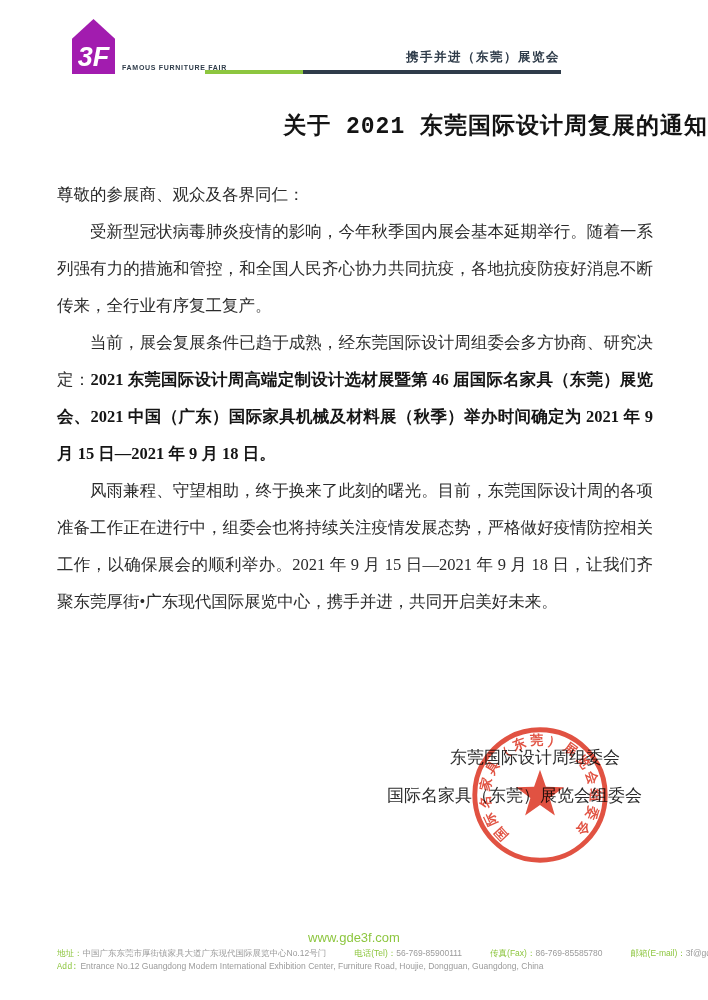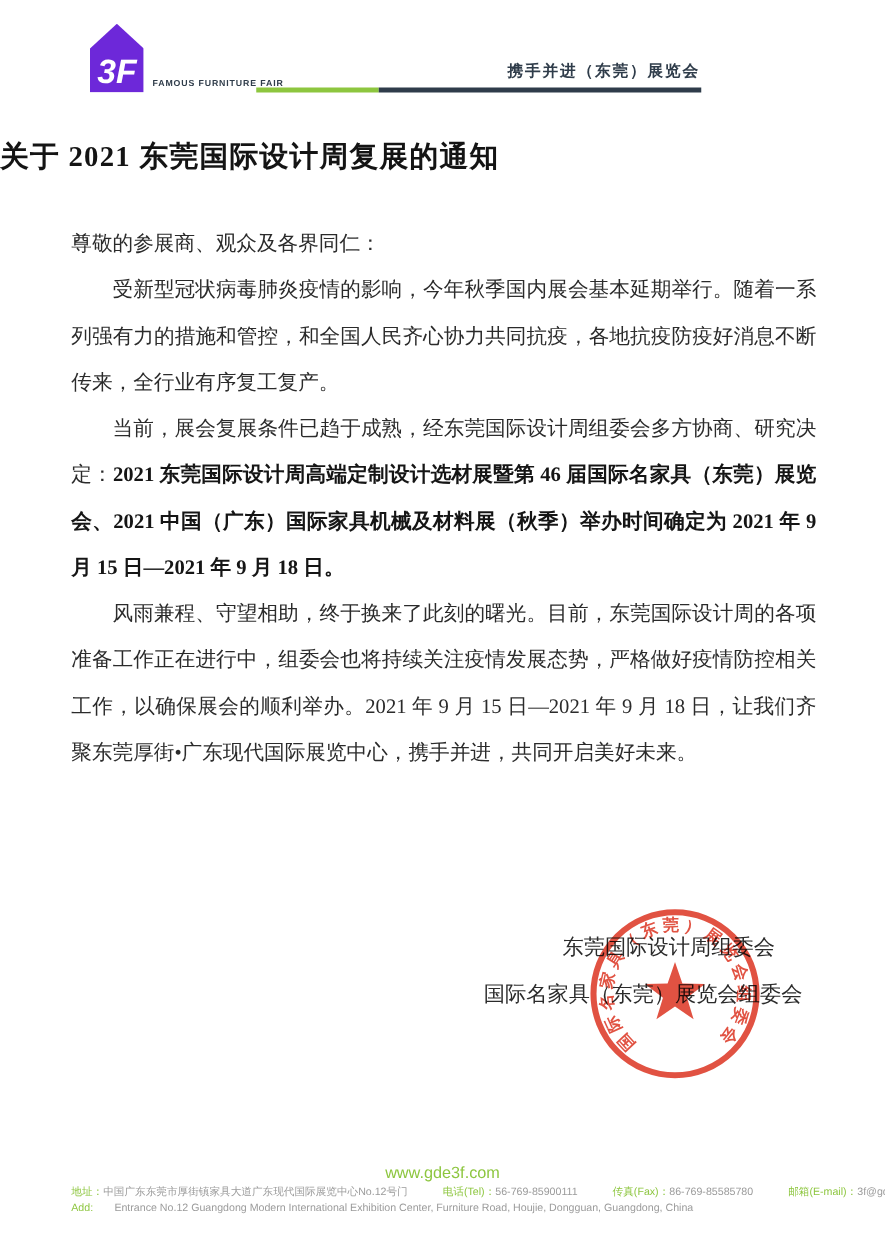--- a/index.html
+++ b/index.html
@@ -6,21 +6,21 @@
   html,body { background:#e9e9e9; }
   .page {
     position:relative; width:708px; height:1000px; margin:0 auto;
     background:#ffffff; overflow:hidden;
     font-family:"Liberation Serif","DejaVu Serif",serif; color:#2b2b2b;
   }
 
   
   .house {
     position:absolute; left:72px; top:19px; width:43px; height:55px;
-    background:#6d28d9;
+    background:#a21caf;
     clip-path:polygon(50% 0, 100% 36%, 100% 100%, 0 100%, 0 36%);
   }
   .house-mark {
     position:absolute; left:0; bottom:1px; width:100%; text-align:center;
     color:#ffffff; font-family:"Liberation Sans","DejaVu Sans",sans-serif;
     font-style:italic; font-weight:bold; font-size:27px; line-height:32px;
   }
   .logo-cn {
     position:absolute; left:121px; top:36px; font-size:25px; font-weight:bold;
     color:#2f3c4a; letter-spacing:2px;
@@ -35,23 +35,23 @@
     position:absolute; top:49px; right:148px; font-size:12.5px; font-weight:bold;
     color:#2f3c4a; letter-spacing:1.5px;
     font-family:"Liberation Sans","DejaVu Sans",sans-serif;
   }
   .rule { position:absolute; top:70px; left:205px; width:356px; height:4px; display:flex; }
   .rule-green { width:98px; height:100%; background:#8dc63f; }
   .rule-dark  { flex:1; height:100%; background:#2f3c4a; }
 
   
   .title {
-    position:absolute; top:110px; left:0; width:100%; text-align:left;
+    position:absolute; top:110px; left:0; width:100%; text-align:right;
     font-size:23px; font-weight:bold; color:#141414; letter-spacing:1px;
-    font-family:Liberation Serif, serif;
+    font-family:Liberation Mono, monospace;
   }
 
   
   .body {
     position:absolute; left:57px; top:176px; width:596px;
     font-size:16.5px; line-height:37px; text-align:justify; color:#2b2b2b;
   }
   .body p { text-indent:2em; }
   .body p.salutation { text-indent:0; }
   .key-bold { font-weight:bold; color:#151515; }
@@ -85,21 +85,21 @@
     font-size:8.5px; color:#9b9b9b;
     font-family:"Liberation Sans","DejaVu Sans",sans-serif;
     gap:28px;
   }
   .contact .lbl, .addr-en .lbl { color:#8dc63f; }
   .addr-en {
     position:absolute; top:961px; left:57px;
     font-size:8.5px; color:#9b9b9b; white-space:nowrap;
     font-family:"Liberation Sans","DejaVu Sans",sans-serif;
   }
-  .addr-en .lbl { margin-right:17px; }
+  .addr-en .lbl { margin-right:3px;font-family:Liberation Mono, monospace; }
 </style>
 </head>
 <body>
 
 <div class="page">
 
   <div class="house">
     <span class="house-mark">3F</span>
   </div>
   <div class="logo-en">FAMOUS FURNITURE FAIR</div>

